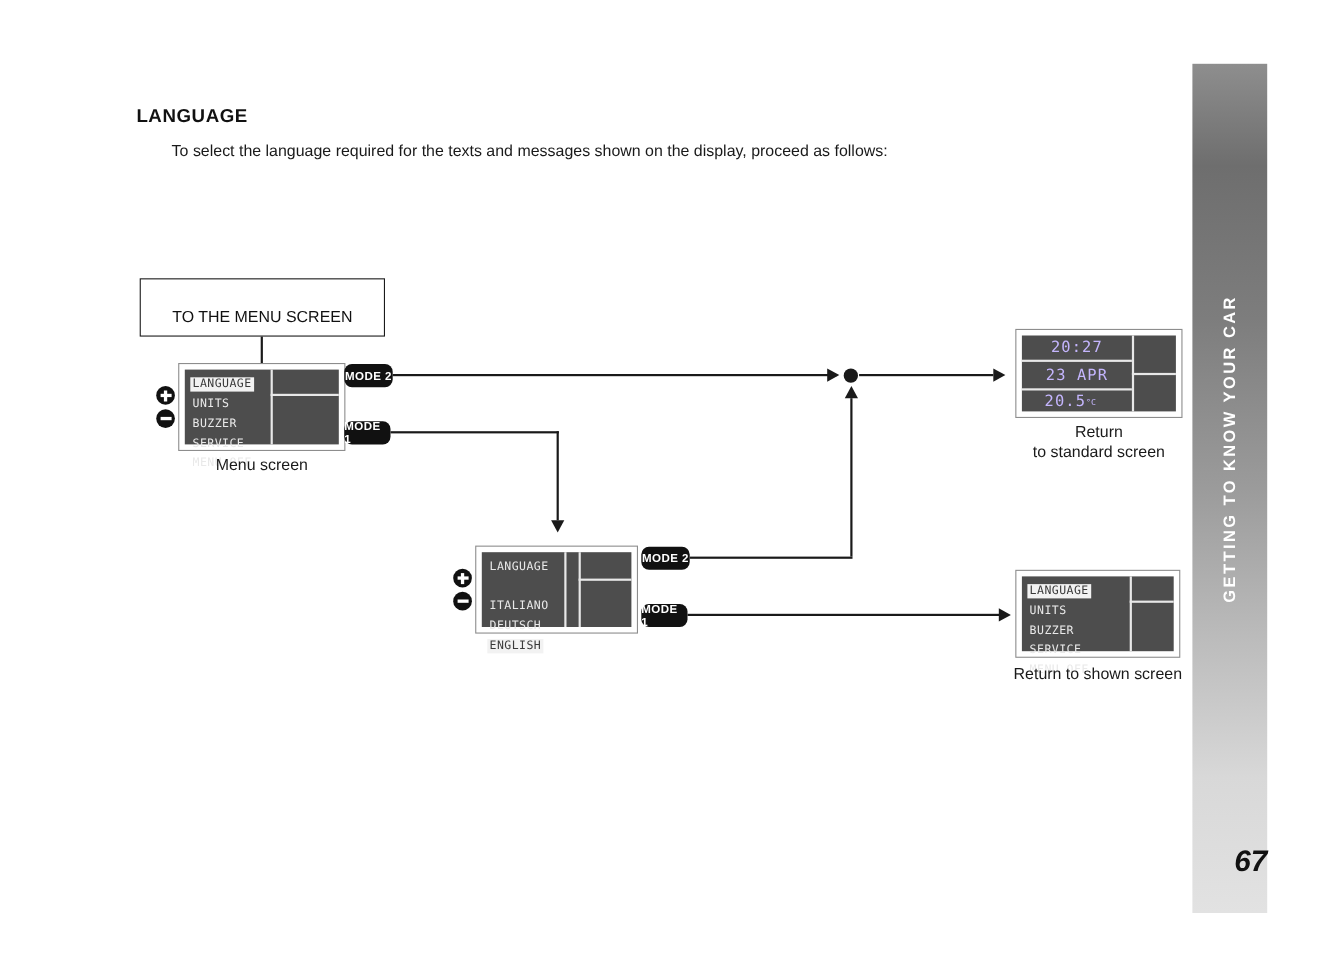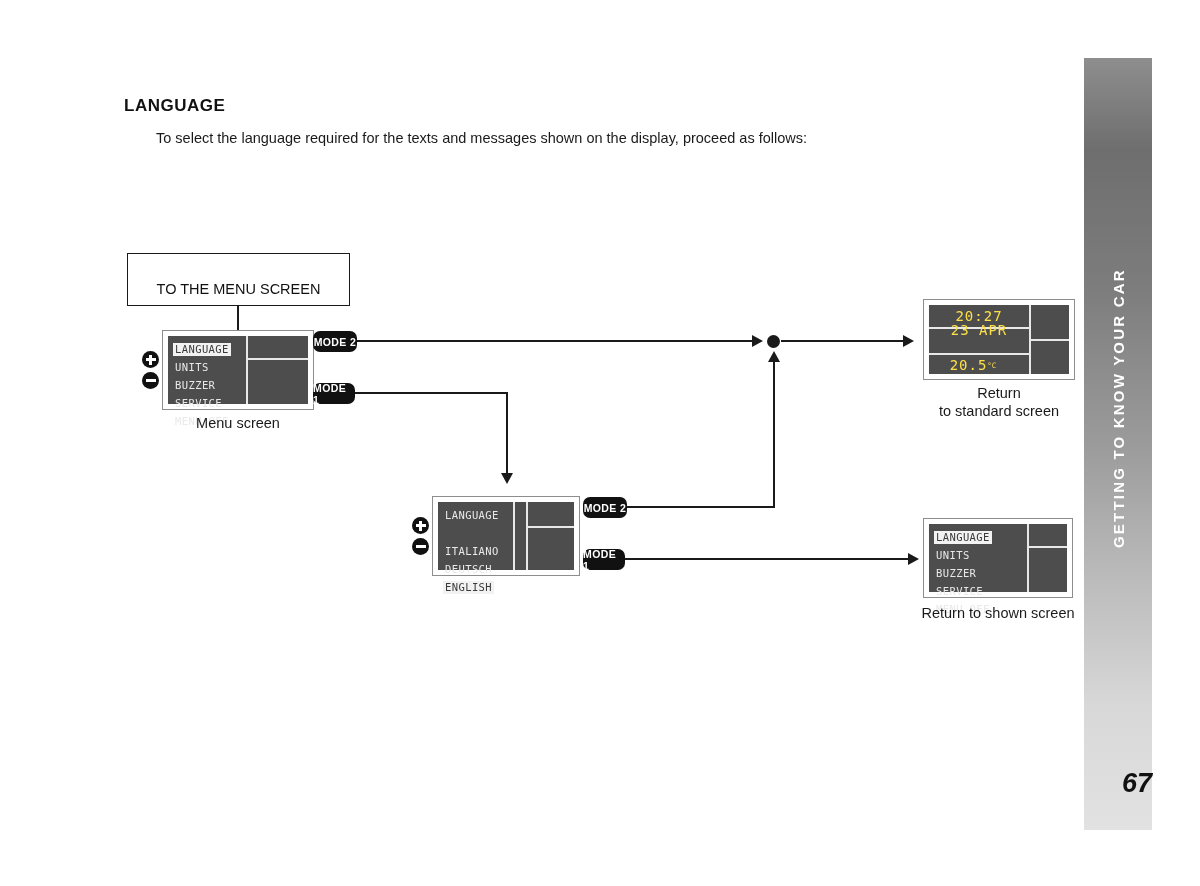--- a/index.html
+++ b/index.html
@@ -214,21 +214,21 @@
 
   
   .clock-band {
     position: absolute;
     left: 0;
     width: 100%;
     display: flex;
     align-items: center;
     justify-content: center;
     font-family: "DejaVu Sans Mono", monospace;
-    color: #fde047;
+    color: #c4b5fd;
     font-size: 14px;
     letter-spacing: 1px;
   }
   .clock-sep {
     position: absolute;
     left: 0;
     height: 2px;
     background: #e8e8e8;
   }
   .deg-unit { font-size: 7.5px; vertical-align: super; letter-spacing: 0; }
@@ -322,21 +322,21 @@
 <div class="line-h" style="left:625px; top:558px; width:285px;"></div>
 <div class="arrow-right" style="left:908px; top:553px;"></div>
 
 <div class="lcd" style="left:923px; top:299px; width:152px; height:81px;">
   <div class="lcd-inner">
     <div class="lcd-divider-v" style="left:100px;"></div>
     <div class="lcd-divider-h" style="left:100px; right:0; top:34px;"></div>
     <div class="clock-sep" style="top:22px; width:100px;"></div>
     <div class="clock-sep" style="top:48px; width:100px;"></div>
     <div class="clock-band" style="top:0px; height:22px; width:100px;">20:27</div>
-    <div class="clock-band" style="top:13px; height:24px; width:100px;text-align:right;">23 APR</div>
+    <div class="clock-band" style="top:24px; height:24px; width:100px;text-align:right;">23 APR</div>
     <div class="clock-band" style="top:50px; height:20px; width:88px;">
       <span>20.5</span>
         <span class="deg-unit">°C</span>
     </div>
   </div>
 </div>
 <div class="caption" style="left:923px; top:384px; width:152px;">
   <div>Return</div>
   <div>to standard screen</div>
 </div>

